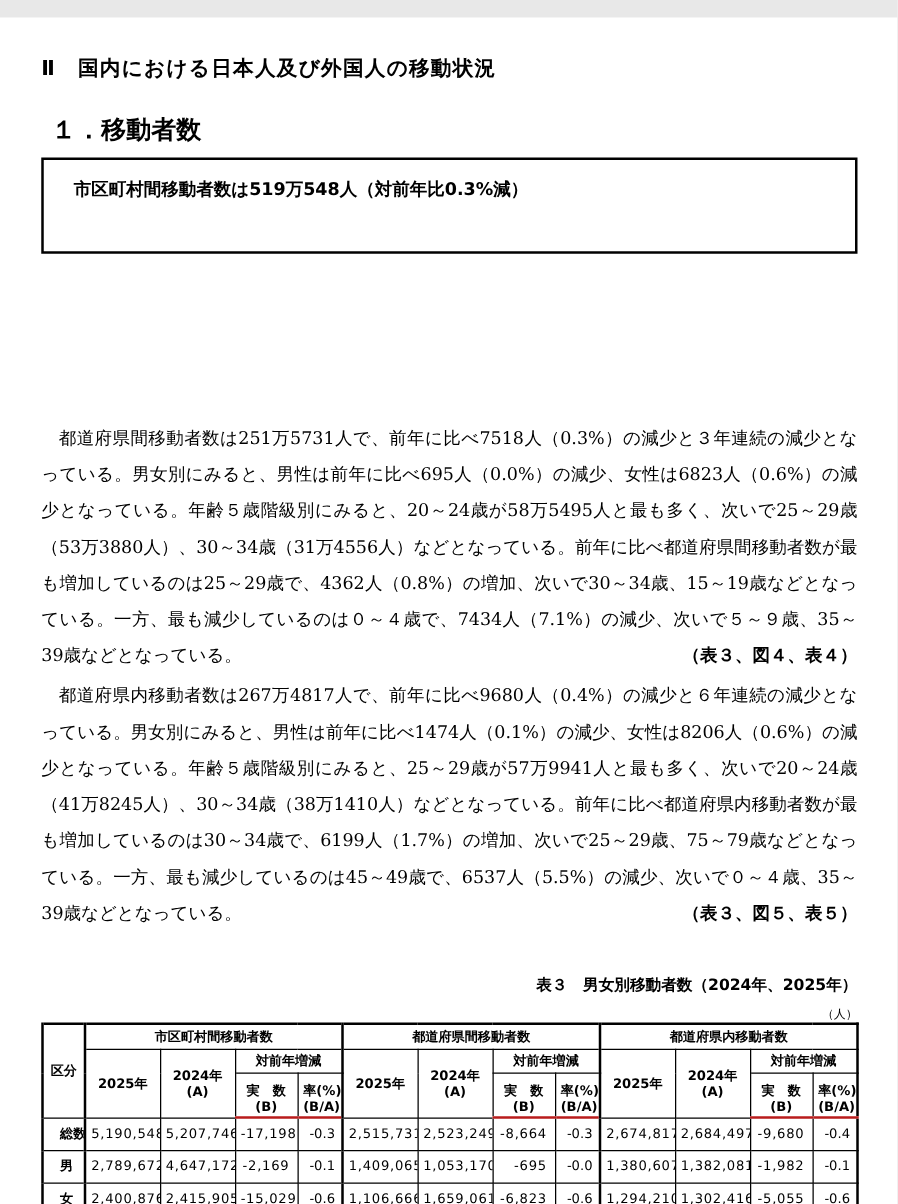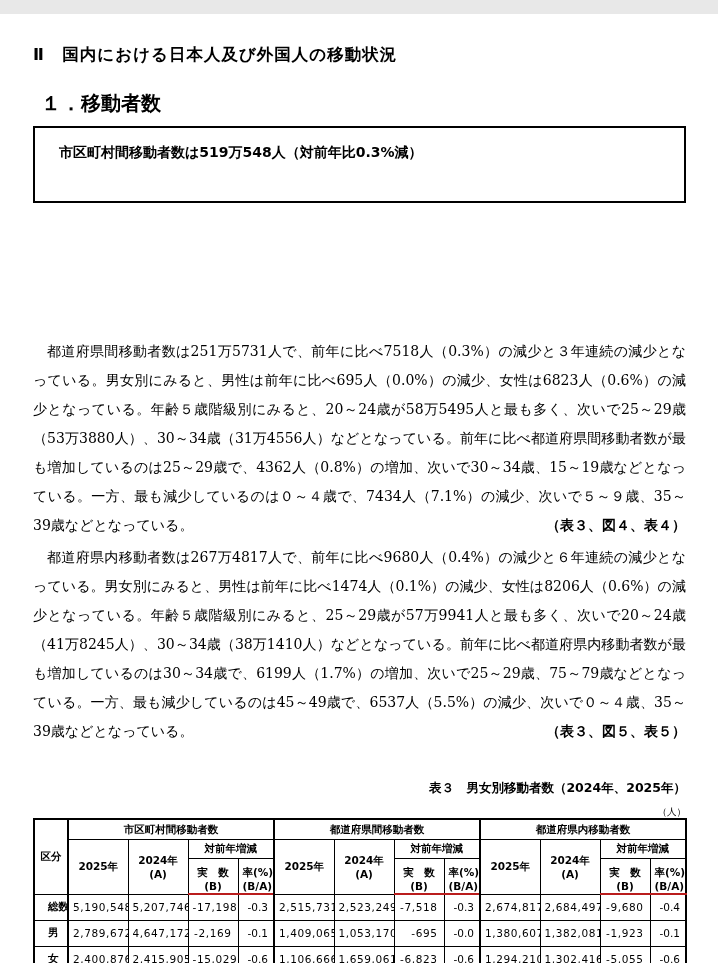--- a/index.html
+++ b/index.html
@@ -149,40 +149,40 @@
       </thead>
       <tbody>
         <tr>
           <td class="rowlab grp">総数</td>
           <td class="num grp">5,190,548</td>
           <td class="num">5,207,746</td>
           <td class="num">-17,198</td>
           <td class="rate">-0.3</td>
           <td class="num grp">2,515,731</td>
           <td class="num">2,523,249</td>
-          <td class="num">-7,518</td>
+          <td class="num">-8,664</td>
           <td class="rate">-0.3</td>
           <td class="num grp">2,674,817</td>
           <td class="num">2,684,497</td>
           <td class="num">-9,680</td>
           <td class="rate">-0.4</td>
         </tr>
         <tr>
           <td class="rowlab grp">男</td>
           <td class="num grp">2,789,672</td>
           <td class="num">4,647,172</td>
           <td class="num">-2,169</td>
           <td class="rate">-0.1</td>
           <td class="num grp">1,409,065</td>
           <td class="num">1,053,170</td>
           <td class="num">-695</td>
           <td class="rate">-0.0</td>
           <td class="num grp">1,380,607</td>
           <td class="num">1,382,081</td>
-          <td class="num">-1,923</td>
+          <td class="num">-1,982</td>
           <td class="rate">-0.1</td>
         </tr>
         <tr>
           <td class="rowlab grp">女</td>
           <td class="num grp">2,400,876</td>
           <td class="num">2,415,905</td>
           <td class="num">-15,029</td>
           <td class="rate">-0.6</td>
           <td class="num grp">1,106,666</td>
           <td class="num">1,659,061</td>

